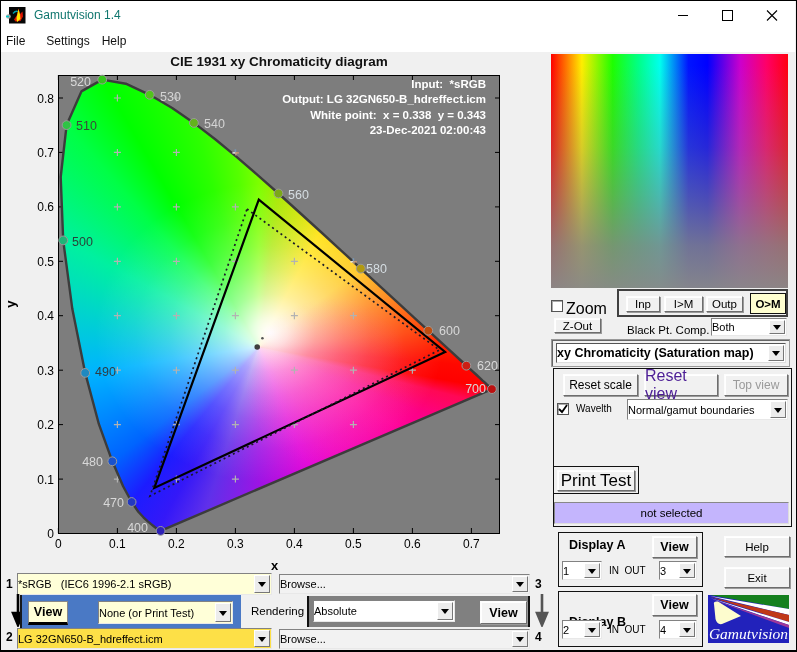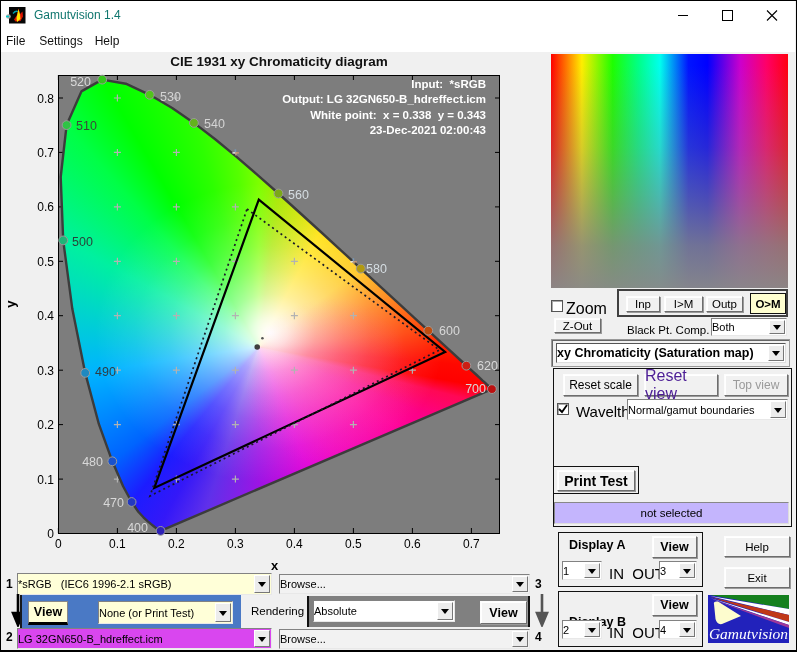--- a/index.html
+++ b/index.html
@@ -13,21 +13,21 @@
 .btn{position:absolute;background:#f1f1f1;border:1px solid;border-color:#fdfdfd #6d6d6d #6d6d6d #fdfdfd;
  box-shadow:inset 1px 1px 0 #fff, 1px 1px 0 #9a9a9a;font-size:11.5px;color:#000;
  display:flex;align-items:center;justify-content:center;font-family:"Liberation Sans",sans-serif}
 .combo{position:absolute;background:#fff;border:1px solid;border-color:#828282 #e8e8e8 #e8e8e8 #828282;
  font-size:11px;display:flex;align-items:center;color:#000}
 .combo .arr{position:absolute;right:1px;top:1px;bottom:1px;width:16px;background:#ececec;
  border:1px solid;border-color:#fff #777 #777 #fff;display:flex;align-items:center;justify-content:center}
 .combo .arr:after{content:"";border:4px solid transparent;border-top:5px solid #000;margin-top:5px}
 .cb{position:absolute;width:12px;height:12px;background:#fff;border:1px solid #555;
  box-shadow:inset 1px 1px 0 #aaa}
-.lab{position:absolute;font-size:15px;color:#000;white-space:nowrap}
+.lab{position:absolute;font-size:10px;color:#000;white-space:nowrap}
 .grp{position:absolute;border:1.5px solid #111}
 
 .ax{font-size:12px;fill:#000}
 .wl{font-size:12.5px}
 </style></head>
 <body>
 
 <div class="abs titlebar">
  <svg class="abs" style="left:5px;top:6px" width="24" height="20">
   <rect x="4" y="1" width="16.5" height="16.5" fill="#060606"></rect>
@@ -37,21 +37,21 @@
   <path d="M9 13.5 L12 9 L13.5 2.5 L15 8 L17.5 5.5 L18 10.5 L15.5 15 L10.5 15.5 Z" fill="#dd1500"></path>
   <path d="M13.5 3 L15 8.5 L15.5 13 L12 16 L11.5 12 Z" fill="#ffe800"></path>
  </svg>
  <span class="abs" style="left:34px;top:8px;font-size:12px;color:#0f766e">Gamutvision 1.4</span>
  <svg class="abs" style="left:600px;top:0" width="195" height="31">
   <path d="M78 15.5 h10" stroke="#000" stroke-width="1"></path>
   <rect x="122.5" y="10.5" width="10" height="10" fill="none" stroke="#000" stroke-width="1"></rect>
   <path d="M167 10.5 l10 10 M177 10.5 l-10 10" stroke="#000" stroke-width="1.1"></path>
  </svg>
 </div>
-<div class="abs menubar"><span style="margin-left:6px">File</span><span style="margin-left:14px">Settings</span><span style="margin-left:12px">Help</span></div>
+<div class="abs menubar"><span style="margin-left:6px">File</span><span style="margin-left:21px">Settings</span><span style="margin-left:12px">Help</span></div>
 
 <div class="abs plotbg"></div>
 <div class="abs shoe" style="clip-path:path('M102.6 455.9L102.5 455.9L102.2 455.9L101.9 455.9L101.5 455.7L100.9 455.3L100.1 454.7L98.9 453.8L97.4 452.6L95.4 451.0L92.8 448.9L89.5 446.1L85.4 442.3L80.3 436.8L73.6 427.0L65.1 411.2L54.3 386.3L40.9 349.2L27.2 297.9L14.3 233.8L5.2 165.4L2.7 102.0L8.6 50.1L23.4 16.4L44.2 4.6L67.8 8.7L91.7 19.8L114.2 33.0L135.9 47.9L157.2 64.2L178.3 81.6L199.4 99.8L220.5 118.5L241.5 137.5L262.4 156.5L282.9 175.3L302.8 193.6L321.8 211.1L339.8 227.6L356.1 242.6L370.3 255.7L382.8 267.2L393.2 276.7L401.7 284.5L408.4 290.7L413.8 295.6L418.1 299.5L421.7 302.9L424.6 305.6L427.0 307.7L428.7 309.3L431.1 311.5L432.3 312.6L433.1 313.4L433.7 313.9L433.9 314.1Z');background:
 radial-gradient(circle 85px at 272px 308px, rgba(248,64,196,0.28) 0px, rgba(248,64,196,0.13) 45px, rgba(248,64,196,0) 85px),radial-gradient(ellipse 175px 150px at 212px 258px, rgba(255,255,255,1) 0%, rgba(255,255,255,0.88) 10%, rgba(255,255,255,0.6) 26%, rgba(255,255,255,0.4) 42%, rgba(255,255,255,0.24) 58%, rgba(255,255,255,0.1) 77%, rgba(255,255,255,0) 100%),
 conic-gradient(from 0deg at 200.8px 272px,
  #7dff00 0deg,#a8e800 7.3deg,#ffe000 28deg,#ffc000 52.5deg,#ff6c00 72deg,#ff3c00 84.5deg,
  #ff0800 95deg,#ff0000 100deg,#ff0855 104deg,#fd0085 112deg,#ff0099 120deg,#f000c0 145deg,#e000d8 158deg,#9c14e4 180deg,#6030ea 198deg,#3418f8 209deg,
  #1c1cff 219.4deg,#0064ff 232deg,#00b4ff 261.5deg,#00f0a0 298.6deg,#00ff46 319deg,
  #00ff00 329.7deg,#2cff00 343.9deg,#55ff00 353.3deg,#7dff00 360deg)"></div>
 
@@ -203,21 +203,21 @@
 <div class="btn" style="left:563px;top:374px;width:75px;height:22px;color:#000000;font-size:12px">Reset scale</div>
 <div class="btn" style="left:644px;top:374px;width:74px;height:22px;color:#4c1d95;font-size:16px">Reset view</div>
 <div class="btn" style="left:724px;top:374px;width:64px;height:22px;color:#9a9a9a;font-size:12px">Top view</div>
 <div class="cb" style="left:557px;top:403px"></div>
 <svg class="abs" style="left:557px;top:403px" width="12" height="12">
     <path d="M2 6 L5 9 L10 2" stroke="#000" stroke-width="1.8" fill="none"></path>
   </svg>
 <div class="lab" style="left:576px;top:403px">Wavelth</div>
 <div class="combo" style="left:627px;top:399px;width:161px;height:21px">Normal/gamut boundaries<span class="arr"></span></div>
 <div class="abs" style="left:553px;top:466px;width:86px;height:28px;border:1.5px solid #111"></div>
-<div class="btn" style="left:557px;top:470px;width:78px;height:21px;font-weight:bold;font-size:14px">Print Test</div>
+<div class="btn" style="left:557px;top:470px;width:78px;height:21px;font-weight:normal;font-size:17px">Print Test</div>
 <div class="abs" style="left:554px;top:502px;width:235px;height:22px;background:#c4b5fd;border:1px solid;border-color:#888 #ddd #ddd #888;display:flex;align-items:center;justify-content:center;font-size:11.5px">not selected</div>
 
 <div class="grp" style="left:558px;top:532px;width:145px;height:55px"></div>
 <div class="lab" style="left:569px;top:538px;font-weight:bold;font-size:12.5px">Display A</div>
 <div class="btn" style="left:652px;top:536px;width:45px;height:22px;font-weight:bold;font-size:12.5px">View</div>
 <div class="combo" style="left:562px;top:561px;width:40px;height:19px">1<span class="arr"></span></div>
 <div class="lab" style="left:609px;top:565px">IN&nbsp;&nbsp;OUT</div>
 <div class="combo" style="left:659px;top:561px;width:38px;height:19px">3<span class="arr"></span></div>
 
 <div class="grp" style="left:558px;top:591px;width:145px;height:56px"></div>
@@ -254,16 +254,16 @@
 <div class="combo" style="left:98px;top:601px;width:135px;height:23px;background:#ffffd8">None (or Print Test)<span class="arr"></span></div>
 <div class="lab" style="left:251px;top:605px;font-size:11.5px">Rendering</div>
 <div class="abs" style="left:307px;top:596px;width:223px;height:31px;background:#808080;border-left:2px solid #111;border-right:2px solid #111"></div>
 <div class="combo" style="left:313px;top:600px;width:142px;height:22px">Absolute<span class="arr"></span></div>
 <div class="btn" style="left:480px;top:601px;width:47px;height:23px;font-weight:bold;font-size:12.5px;background:#f4f4f4">View</div>
 <svg class="abs" style="left:535px;top:594px" width="14" height="33">
     <path d="M7 0 V24 M2 19 L7 31 L12 19 Z" stroke="#555" stroke-width="2.6" fill="#555"></path>
   </svg>
 
 <div class="lab" style="left:6px;top:630px;font-weight:bold;font-size:12px">2</div>
-<div class="combo" style="left:17px;top:628px;width:255px;height:21px;background:#d946ef">LG 32GN650-B_hdreffect.icm<span class="arr"></span></div>
+<div class="combo" style="left:17px;top:628px;width:255px;height:21px;background:#fde047">LG 32GN650-B_hdreffect.icm<span class="arr"></span></div>
 <div class="combo" style="left:279px;top:629px;width:251px;height:20px;background:#f2f2f2">Browse...<span class="arr"></span></div>
 <div class="lab" style="left:535px;top:630px;font-weight:bold;font-size:12px">4</div>
 
 <div style="position:absolute;left:0;top:0;width:797px;height:652px;border:1px solid #000;border-bottom:2px solid #000;pointer-events:none"></div>
 </body></html>

